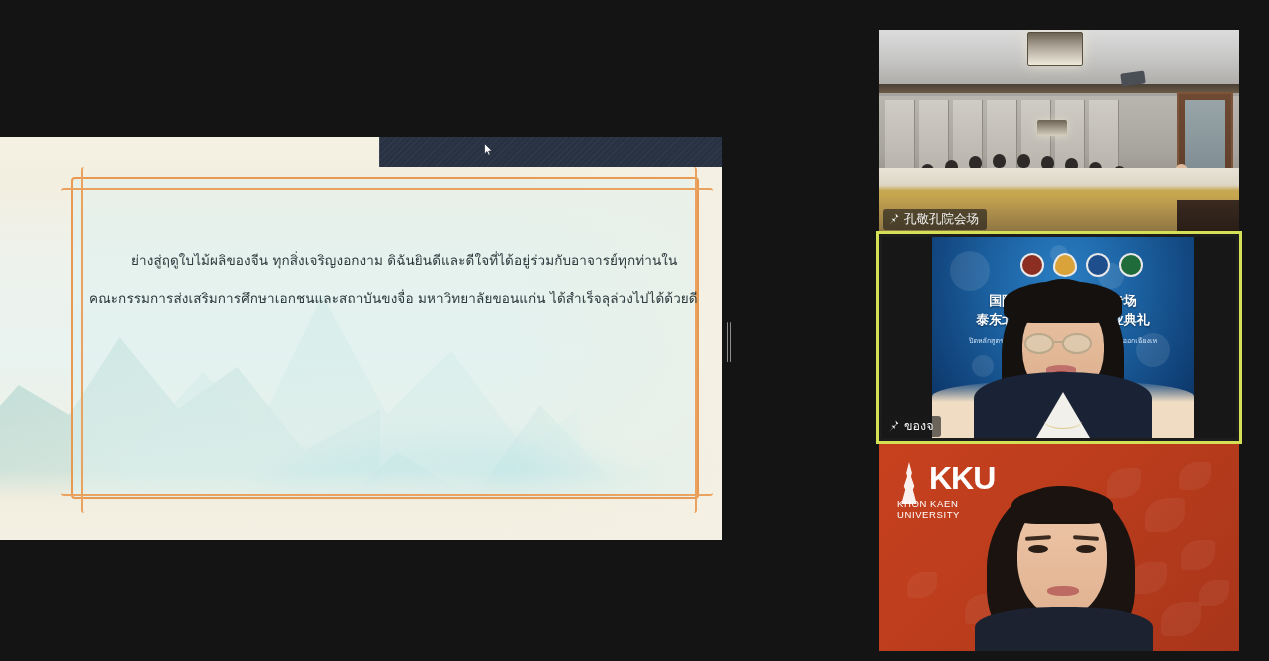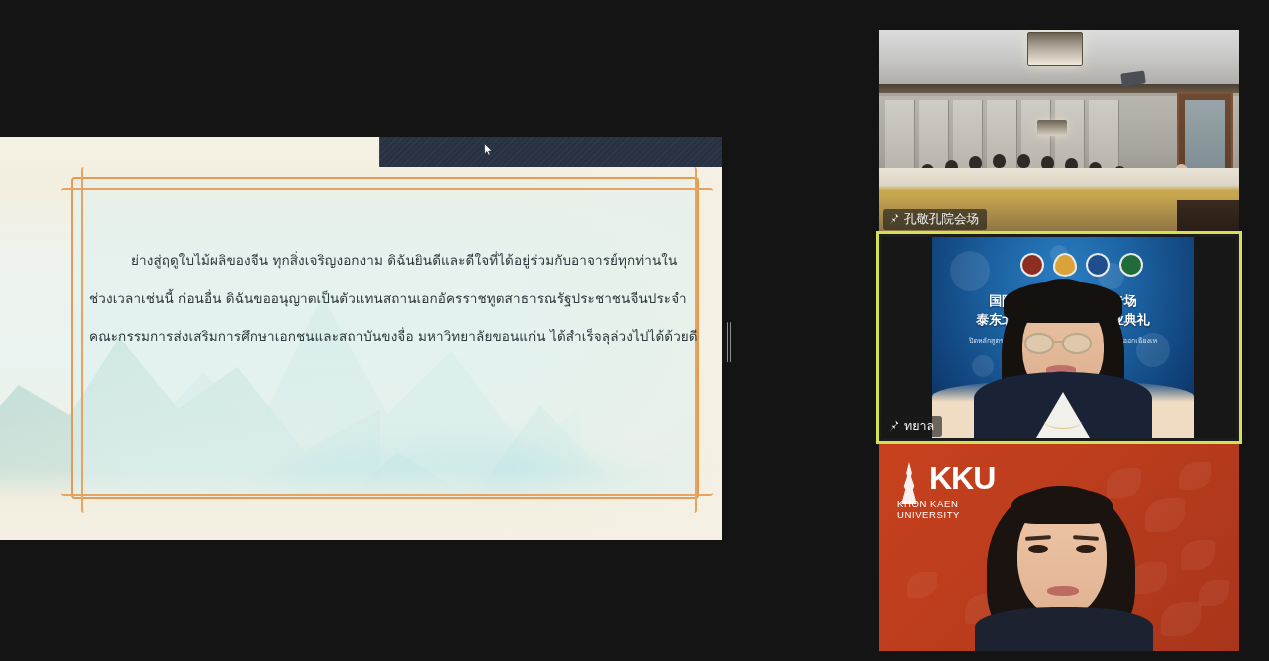--- a/index.html
+++ b/index.html
@@ -349,21 +349,20 @@
       <div class="bg-cloud c1"></div>
       <div class="bg-cloud c2"></div>
       <div class="bg-cloud c3"></div>
       <div class="bg-sand-top"></div>
       <div class="bg-sand-bottom"></div>
       <div class="bg-sand-right"></div>
 
       <div id="slide-frame">
         <div id="slide-text">
           <p class="indent">ย่างสู่ฤดูใบไม้ผลิของจีน  ทุกสิ่งเจริญงอกงาม     ดิฉันยินดีและดีใจที่ได้อยู่ร่วมกับอาจารย์ทุกท่านใน</p>
-          <p>ช่วงเวลาเช่นนี้  ก่อนอื่น  ดิฉันขออนุญาตเป็นตัวแทนสถานเอกอัครราชทูตสาธารณรัฐประชาชนจีนประจำ</p>
           <p>คณะกรรมการส่งเสริมการศึกษาเอกชนและสถาบันขงจื่อ มหาวิทยาลัยขอนแก่น ได้สำเร็จลุล่วงไปได้ด้วยดี</p>
         </div>
       </div>
     </div>
 
     <div id="share-topbar"></div>
 
     <svg id="share-cursor" viewBox="0 0 9 13">
       <path d="M0.5 0.5 L0.5 11 L3 8.6 L4.6 12.3 L6.2 11.6 L4.7 8.1 L8 8.1 Z" fill="#ffffff" stroke="#2b3443" stroke-width="0.8"></path>
     </svg>
@@ -487,21 +486,21 @@
           <div class="person2-shirt"></div>
           <div class="p2-chain"></div>
         </div>
       </div>
       <div class="name-chip">
         <span class="glyph">
           <svg width="11" height="13" viewBox="0 0 11 13">
             <path d="M7.4 0.6 L10.4 3.6 L8.6 4.2 L6.5 6.4 L6.9 9 L5.4 7.4 L1.2 11.8 L5.1 7.2 L3.6 5.6 L6.1 6.1 L8.3 4 Z" fill="#ffffff"></path>
           </svg>
         </span>
-        <span>ทยาล</span>
+        <span>ของจ</span>
       </div>
     </div>
 
     <div class="tile" id="tile-3">
       <div class="tile-video">
         <div class="t3-bg">
           <div class="leaf" style="left:228px; top:24px;  width:34px; height:30px;"></div>
           <div class="leaf" style="left:266px; top:54px;  width:40px; height:34px;"></div>
           <div class="leaf" style="left:300px; top:18px;  width:32px; height:28px;"></div>
           <div class="leaf" style="left:196px; top:82px;  width:36px; height:30px;"></div>

